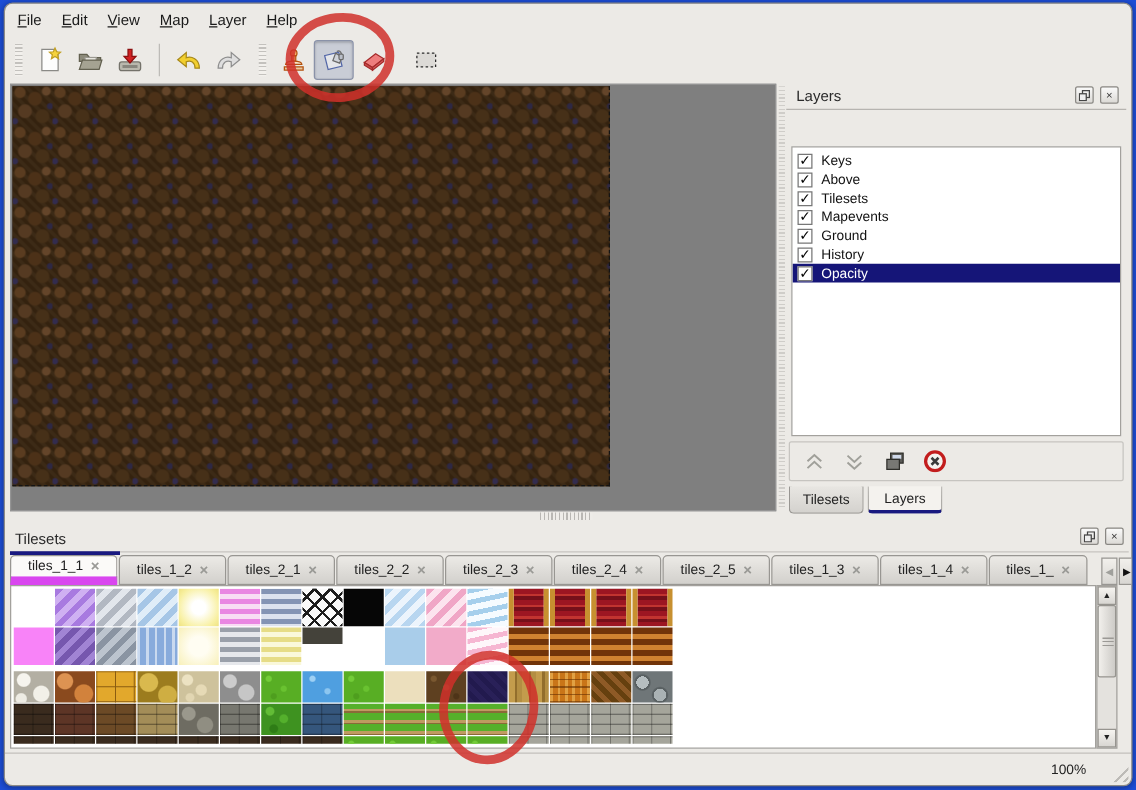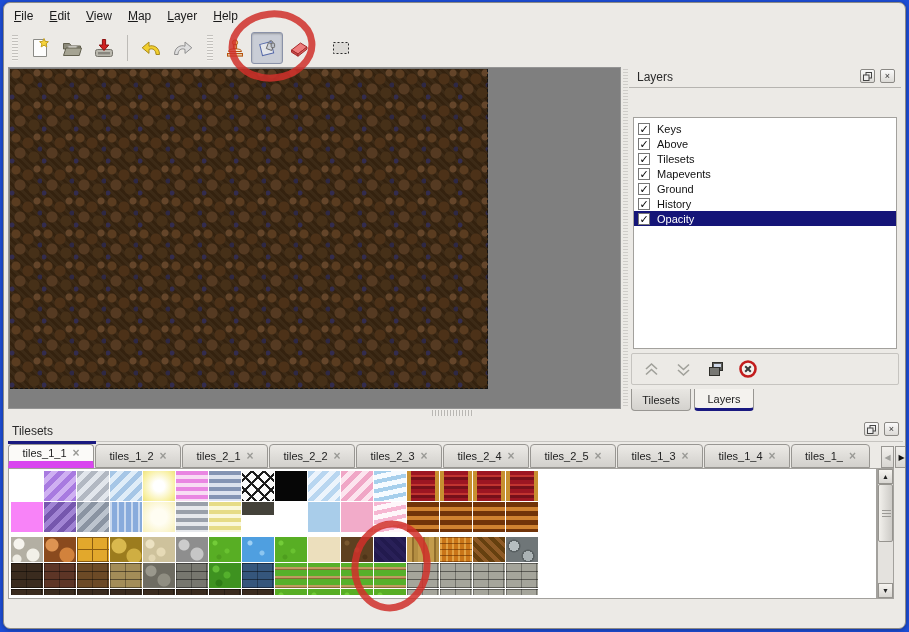--- a/index.html
+++ b/index.html
@@ -453,19 +453,23 @@
             <div class="tile t-brickLight" style="height: 6px;"></div>
           </div>
         </div>
       <div class="pal-sb">
         <div class="sb-btn" style="top:0">▲</div>
         <div class="sb-thumb"></div>
         <div class="sb-btn" style="bottom:0">▼</div>
       </div>
     </div>
 
+    <div class="statusbar">
+      <span class="zoom-label">100%</span>
+      <div class="resize-grip"></div>
+    </div>
   </div>
 
   <svg class="annot">
     <ellipse cx="272" cy="46" rx="40" ry="32" fill="none" stroke="#d0302a" stroke-width="7" opacity="0.85" transform="rotate(-6 272 46)"></ellipse>
     <ellipse cx="391" cy="566" rx="36" ry="42" fill="none" stroke="#d0302a" stroke-width="7" opacity="0.85" transform="rotate(8 391 566)"></ellipse>
   </svg>
 </div>
 
 </body></html>

